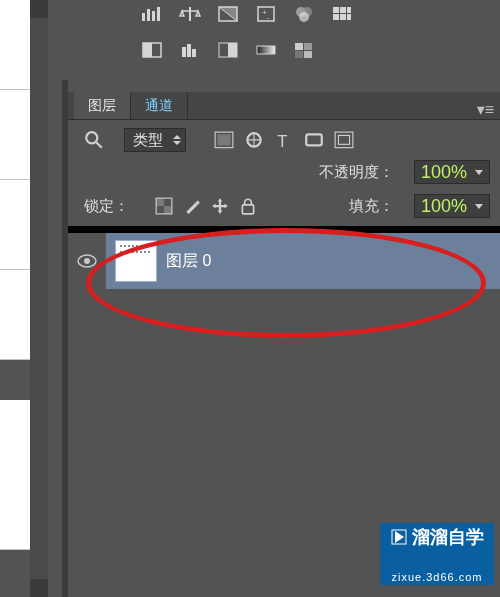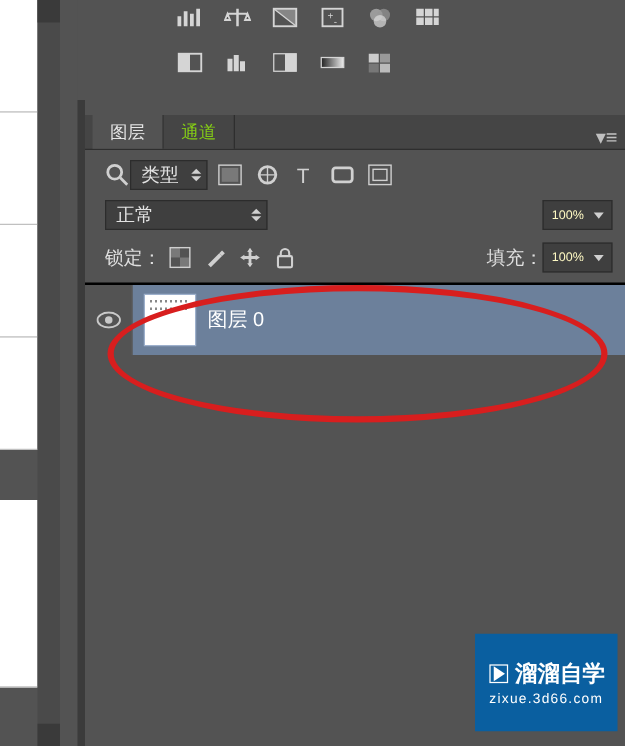--- a/index.html
+++ b/index.html
@@ -17,58 +17,58 @@
 
 .tool-row { display:flex; gap:14px; padding:4px 0 10px 78px; }
 .tool-row.second { padding-top:6px; padding-bottom:14px; }
 .tic { width:24px; height:20px; display:inline-flex; align-items:center; justify-content:center; color:#d5d5d5; }
 .tic svg { width:22px; height:18px; }
 
 .panel-border-left { position:absolute; left:0; top:80px; width:6px; bottom:0; background:#3b3b3b; }
 .panel { position:absolute; left:6px; top:92px; right:0; bottom:0; background:#535353; }
 
 .tabs { display:flex; align-items:flex-end; height:28px; border-bottom:1px solid #2e2e2e; background:#454545; padding-left:6px; position:relative; }
-.tab { padding:5px 14px 4px; font-size:14px; color:#84cc16; background:#454545; border-right:1px solid #2e2e2e; }
+.tab { padding:5px 14px 4px; font-size:14px; color:#7dd3fc; background:#454545; border-right:1px solid #2e2e2e; }
 .tab.active { background:#535353; color:#e5e5e5; }
 .tab-menu { position:absolute; right:6px; top:8px; color:#c0c0c0; }
 
-.ctrl-row { display:flex; align-items:center; gap:0; padding:8px 10px 4px 16px; }
+.ctrl-row { display:flex; align-items:center; gap:20px; padding:8px 10px 4px 16px; }
 .ctrl-row2 { padding-top:4px; padding-bottom:6px; }
-.ctrl-row3 { padding-top:4px; padding-bottom:8px; border-bottom:2px solid #000000; }
+.ctrl-row3 { padding-top:4px; padding-bottom:8px; border-bottom:7px solid #000000; }
 
 .kind-icon { width:20px; height:18px; display:inline-flex; align-items:center; justify-content:center; color:#d0d0d0; }
 .kind-label { color:#e2e2e2; font-size:15px; }
 .select { display:inline-flex; align-items:center; background:#3f3f3f; border:1px solid #2c2c2c; height:24px; padding:0 4px 0 8px; }
 .select .arrows { display:flex; flex-direction:column; margin-left:10px; }
 .select .arrows span { width:0; height:0; border-left:4px solid transparent; border-right:4px solid transparent; }
 .select .arrows .up { border-bottom:4px solid #cfcfcf; margin-bottom:2px; }
 .select .arrows .dn { border-top:4px solid #cfcfcf; }
 
 .filter-row { display:flex; gap:10px; margin-left:8px; }
 .fic { width:20px; height:18px; display:inline-flex; align-items:center; justify-content:center; color:#d0d0d0; }
 
 .label-txt { color:#e0e0e0; font-size:15px; }
-.pct-box { display:inline-flex; align-items:center; background:#3f3f3f; border:1px solid #2c2c2c; height:24px; padding:0 6px; color:#fef9c3; font-size:10px; }
+.pct-box { display:inline-flex; align-items:center; background:#3f3f3f; border:1px solid #2c2c2c; height:24px; padding:0 6px; color:#bef264; font-size:18px; }
 .pct-box .tri { width:0; height:0; border-top:5px solid #cfcfcf; border-left:4px solid transparent; border-right:4px solid transparent; margin-left:8px; }
 
 .lock-icons { display:flex; gap:10px; margin-left:6px; }
 .lic { width:18px; height:16px; display:inline-flex; align-items:center; justify-content:center; color:#d0d0d0; }
 
 .layer-list { background:#535353; }
 .layer-row { display:flex; align-items:center; height:56px; background:#6c809b; }
 .layer-row.sel { background:#6c809b; }
 .eye-col { width:38px; display:flex; align-items:center; justify-content:center; color:#c8c8c8; border-right:1px solid #5a5a5a; height:100%; background:#535353; }
 .thumb { width:40px; height:40px; background:#fff; border:2px solid #fff; outline:1px solid #9db0cc; margin:0 10px; position:relative; }
 .thumb::before { content:""; position:absolute; left:2px; right:2px; top:2px; height:2px; background:repeating-linear-gradient(90deg,#888 0 2px,#fff 2px 4px); }
 .thumb::after { content:""; position:absolute; left:2px; right:2px; top:8px; height:2px; background:repeating-linear-gradient(90deg,#888 0 2px,#fff 2px 4px); }
 .layer-name { color:#fff; font-size:16px; }
 
 .annot { position:absolute; border:5px solid #d81e1e; border-radius:50%; pointer-events:none; }
 
-.watermark { position:absolute; right:6px; bottom:12px; background:#0a5fa0; color:#fff; padding:20px 10px; display:flex; flex-direction:column; align-items:center; }
+.watermark { position:absolute; right:6px; bottom:12px; background:#0a5fa0; color:#fff; padding:2px 10px; display:flex; flex-direction:column; align-items:center;gap:20px; }
 .watermark .wm-top { display:flex; align-items:center; gap:4px; font-size:18px; font-weight:bold; }
 .watermark .wm-sub { font-size:11px; letter-spacing:1px; margin-top:2px;text-align:right; }
 
 .flex-spacer { flex:1; }
 </style>
 </head>
 <body>
 
 <div class="left-strip">
   <div class="doc-edge">
@@ -219,29 +219,22 @@
         <span class="fic">
             <svg viewBox="0 0 18 16">
               <rect x="1" y="1" width="16" height="14" fill="none" stroke="currentColor"></rect>
               <rect x="4" y="4" width="10" height="8" fill="none" stroke="currentColor"></rect>
             </svg>
           </span>
       </div>
     </div>
 
     <div class="ctrl-row ctrl-row2">
-      <div class="select" style="min-width:130px;">
-        <span class="kind-label">正常</span>
-        <span class="flex-spacer"></span>
-        <span class="arrows">
-            <span class="up"></span>
-            <span class="dn"></span>
-          </span>
-      </div>
       <span class="flex-spacer"></span>
+      <span class="label-txt">不透明度：</span>
       <div class="pct-box">
         <span>100%</span>
         <span class="tri"></span>
       </div>
     </div>
 
     <div class="ctrl-row ctrl-row3">
       <span class="label-txt">锁定：</span>
       <div class="lock-icons">
         <span class="lic">

